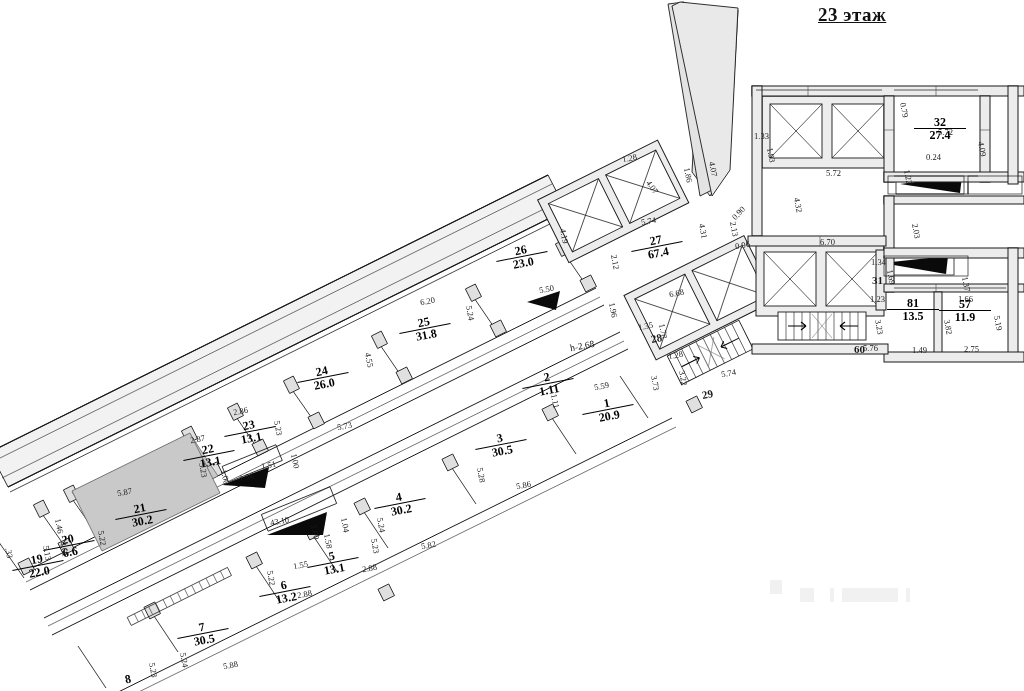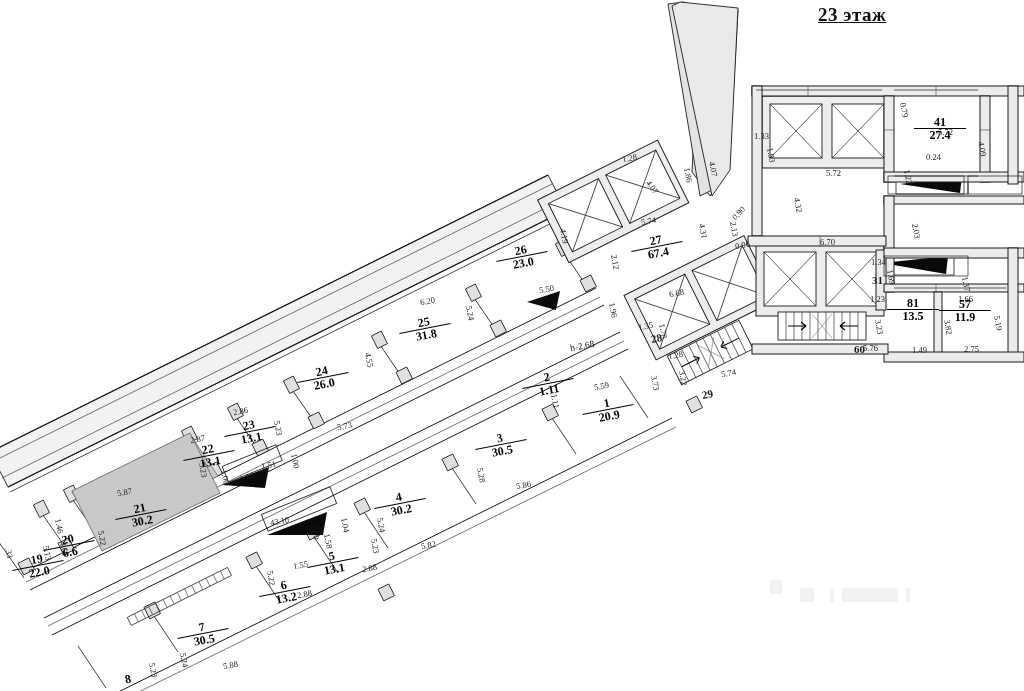--- a/index.html
+++ b/index.html
@@ -374,21 +374,21 @@
         <span class="area">13.2</span>
       </div>
       <div class="room" style="left: 177px; top: 621px; width: 52px; transform: rotate(-11deg);">
         <span class="num">7</span>
         <span class="area">30.5</span>
       </div>
       <div class="room nolead" style="left: 102px; top: 673px; width: 52px; transform: rotate(-11deg);">
         <span class="num">8</span>
       </div>
       <div class="room" style="left: 914px; top: 116px; width: 52px; transform: rotate(0deg);">
-        <span class="num">41</span>
+        <span class="num">32</span>
         <span class="area">27.4</span>
       </div>
       <div class="room" style="left: 939px; top: 298px; width: 52px; transform: rotate(0deg);">
         <span class="num">57</span>
         <span class="area">11.9</span>
       </div>
       <div class="room" style="left: 887px; top: 297px; width: 52px; transform: rotate(0deg);">
         <span class="num">81</span>
         <span class="area">13.5</span>
       </div>

